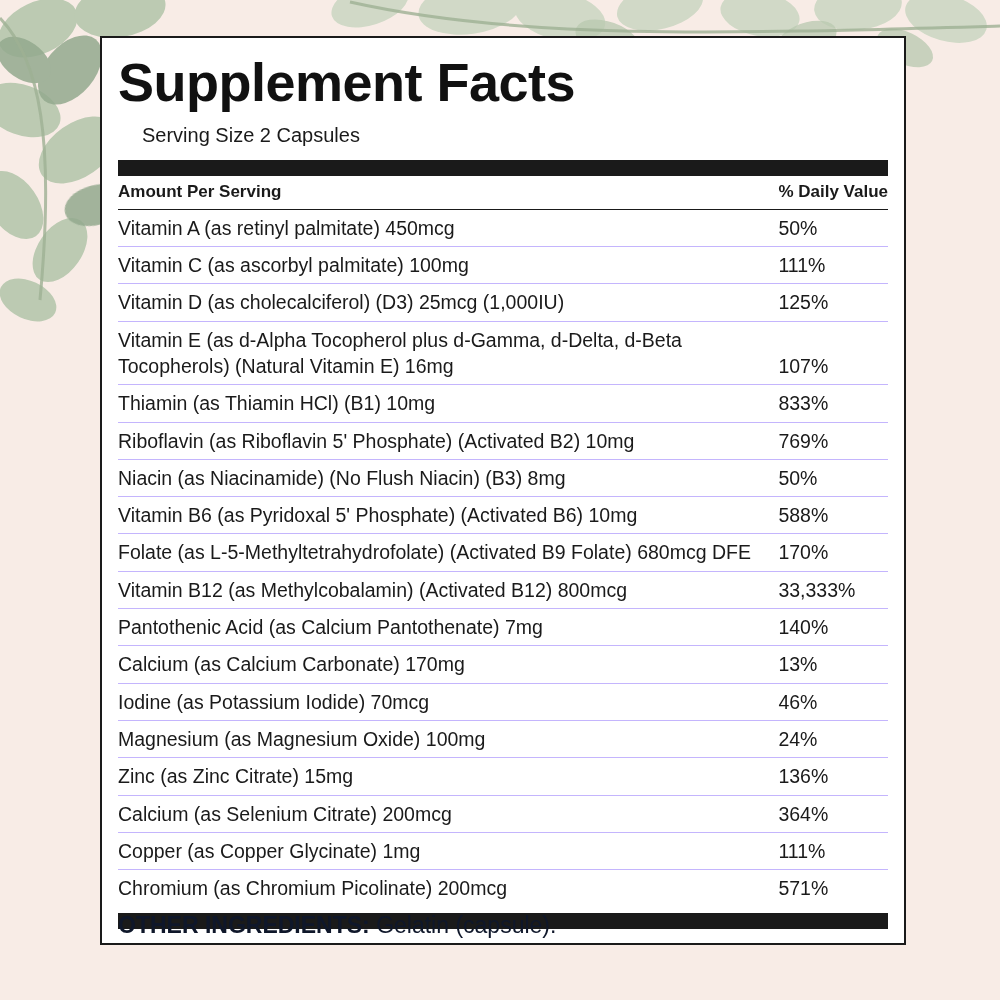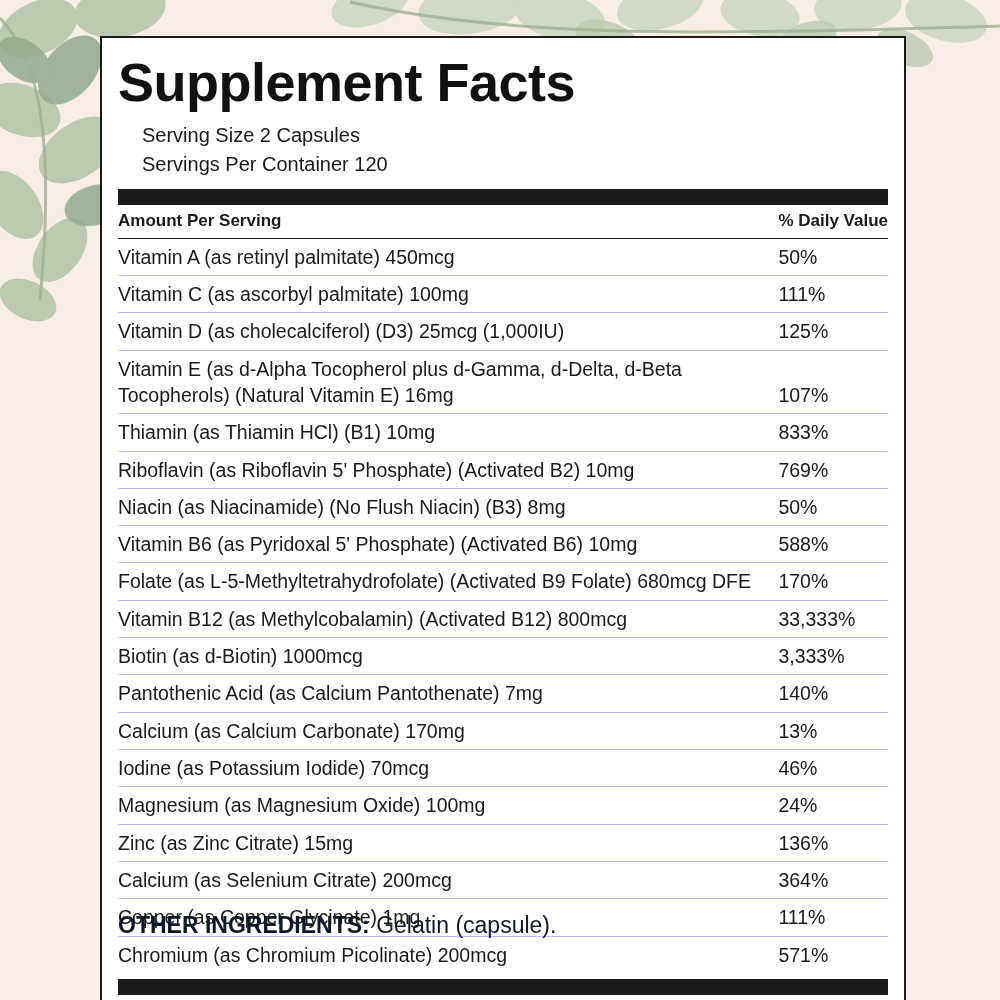--- a/index.html
+++ b/index.html
@@ -140,21 +140,20 @@
       <path d="M0 18 C 40 60, 55 140, 40 300"></path>
       <path d="M350 2 C 520 40, 720 34, 1000 26"></path>
     </g>
   </svg>
 </div>
 
 <div class="panel">
   <div class="sf-title">Supplement Facts</div>
 
   <div class="serving-line">Serving Size 2 Capsules</div>
-  <div class="serving-line">Servings Per Container 120</div>
 
   <div class="rule-thick"></div>
 
   <table class="facts">
     <tbody id="facts-body">
       <tr class="head">
         <td class="nutrient">Amount Per Serving</td>
         <td class="dv">% Daily Value</td>
       </tr>
     <tr>
@@ -191,24 +190,20 @@
         </tr>
         <tr>
           <td class="nutrient">Folate (as L-5-Methyltetrahydrofolate) (Activated B9 Folate) 680mcg DFE</td>
           <td class="dv">170%</td>
         </tr>
         <tr>
           <td class="nutrient">Vitamin B12 (as Methylcobalamin) (Activated B12) 800mcg</td>
           <td class="dv">33,333%</td>
         </tr>
         <tr>
-          <td class="nutrient">Biotin (as d-Biotin) 1000mcg</td>
-          <td class="dv">3,333%</td>
-        </tr>
-        <tr>
           <td class="nutrient">Pantothenic Acid (as Calcium Pantothenate) 7mg</td>
           <td class="dv">140%</td>
         </tr>
         <tr>
           <td class="nutrient">Calcium (as Calcium Carbonate) 170mg</td>
           <td class="dv">13%</td>
         </tr>
         <tr>
           <td class="nutrient">Iodine (as Potassium Iodide) 70mcg</td>
           <td class="dv">46%</td>

